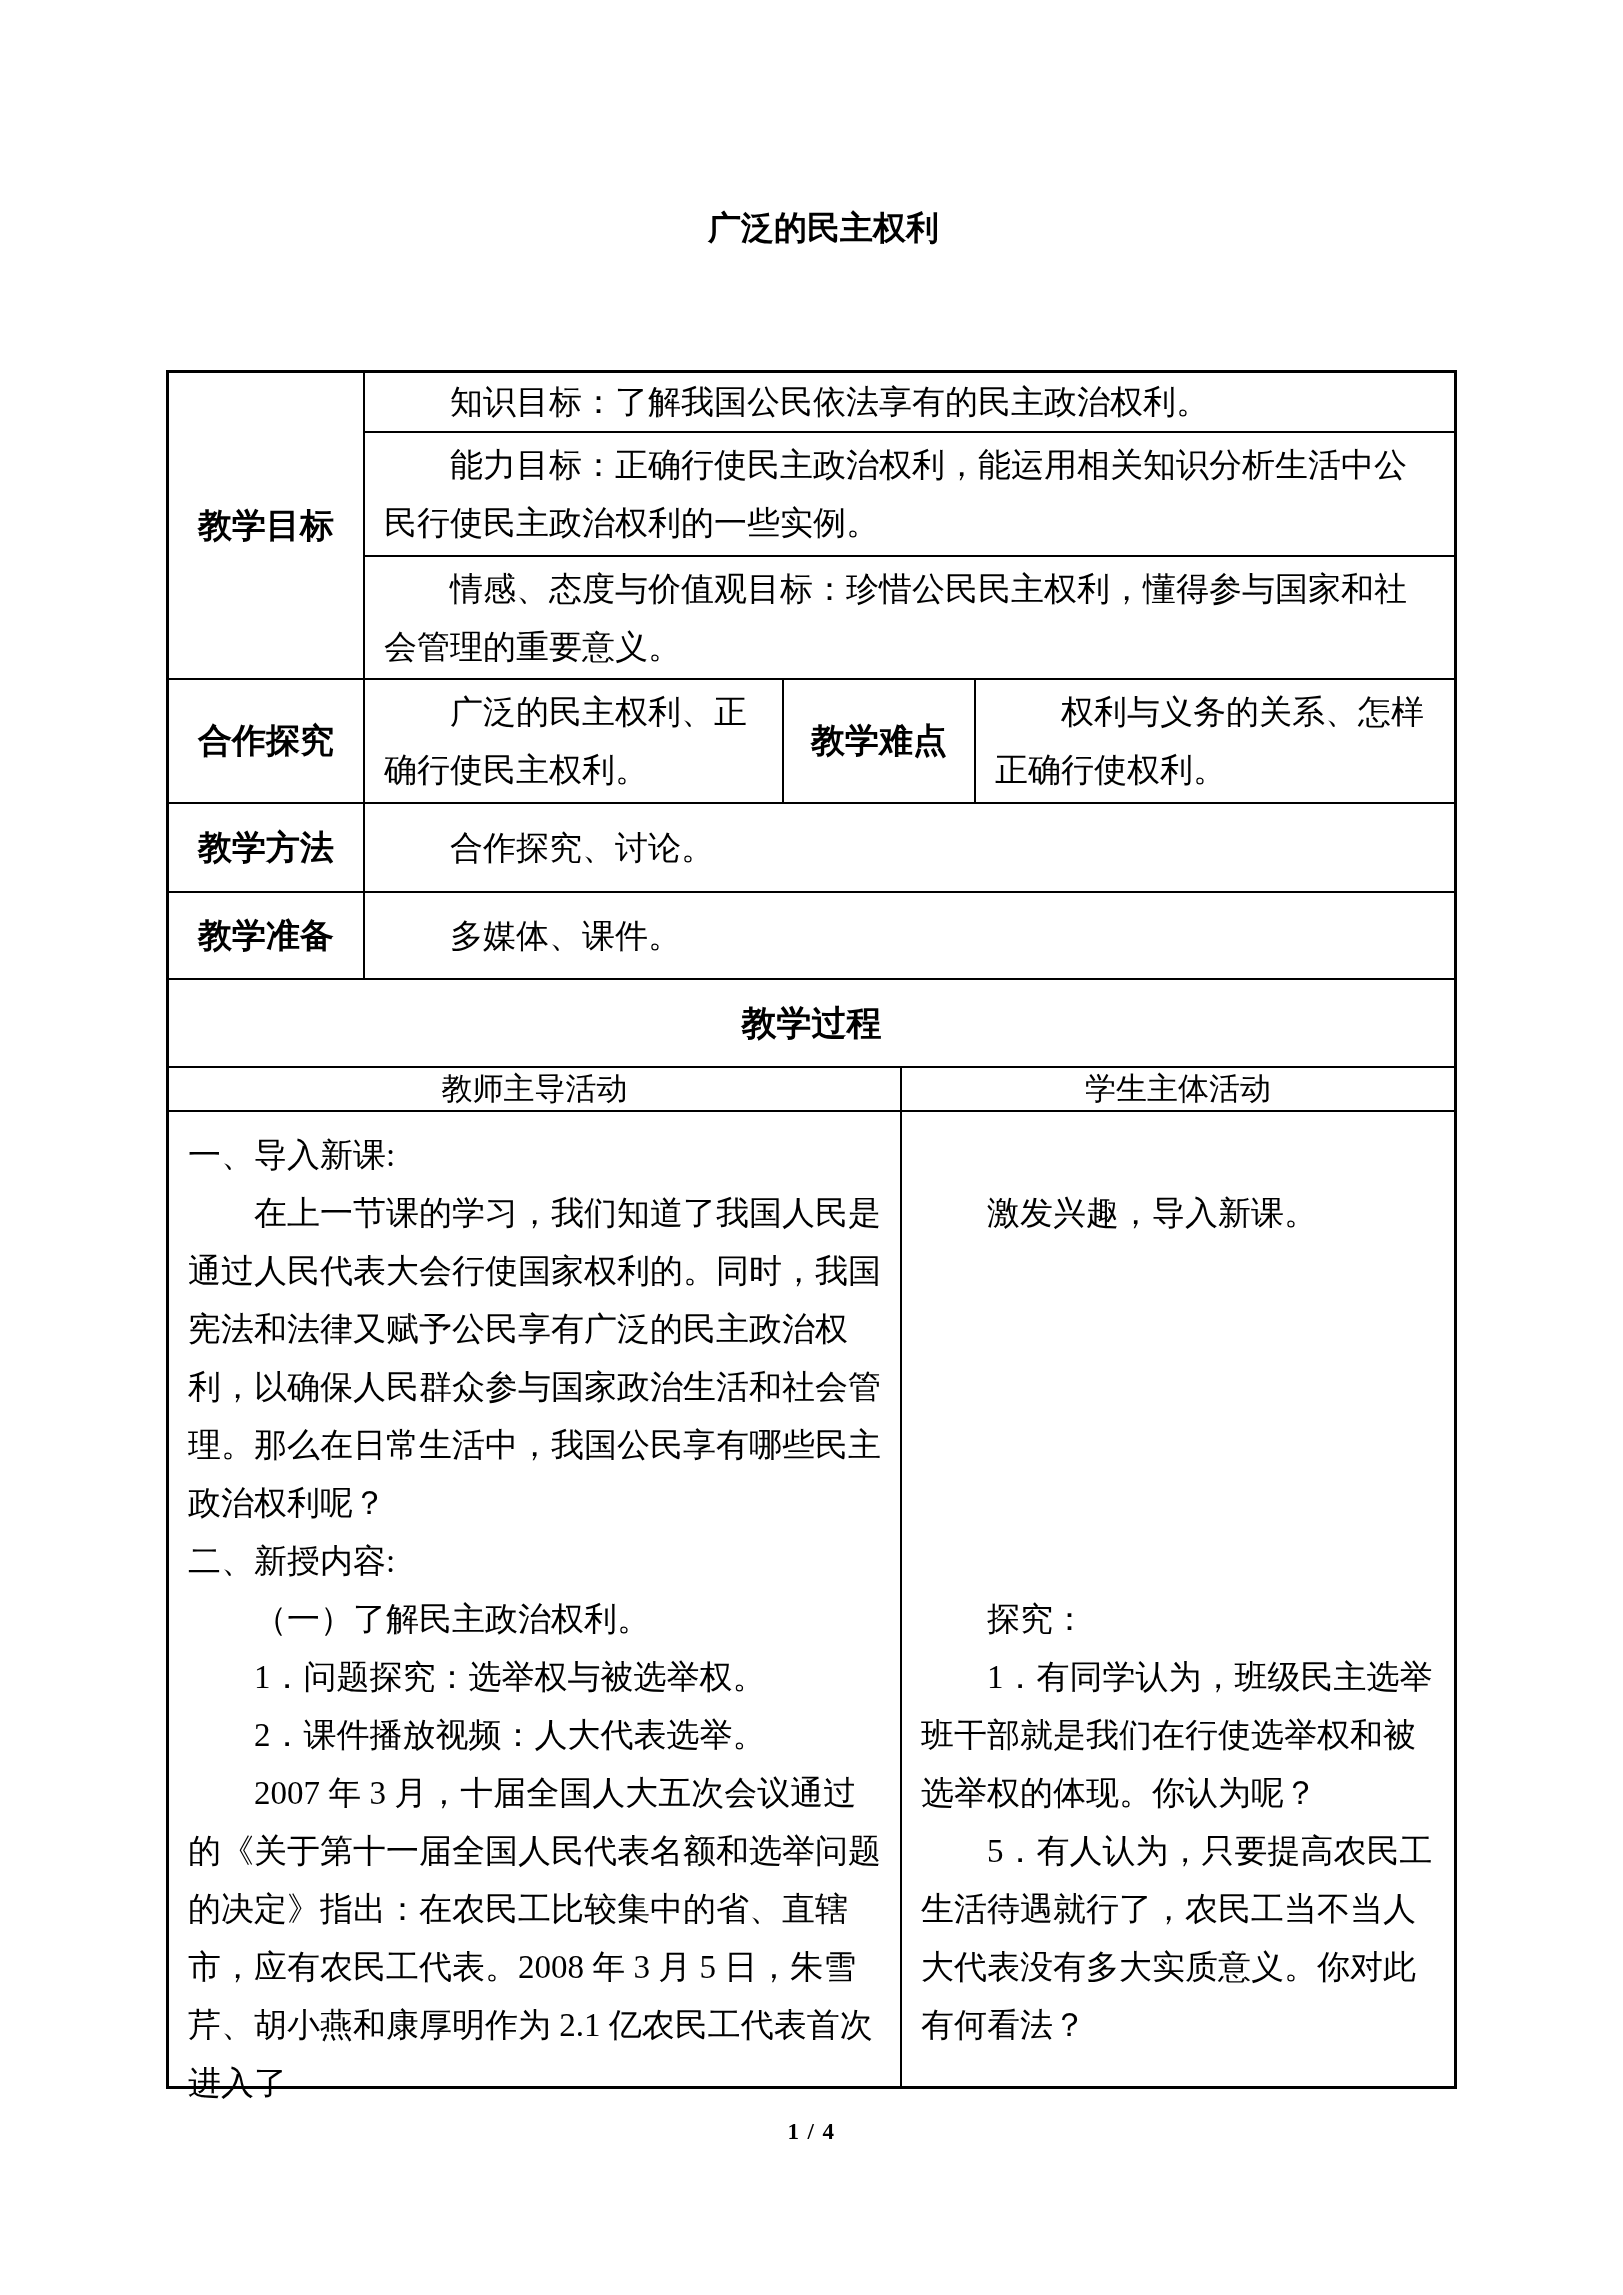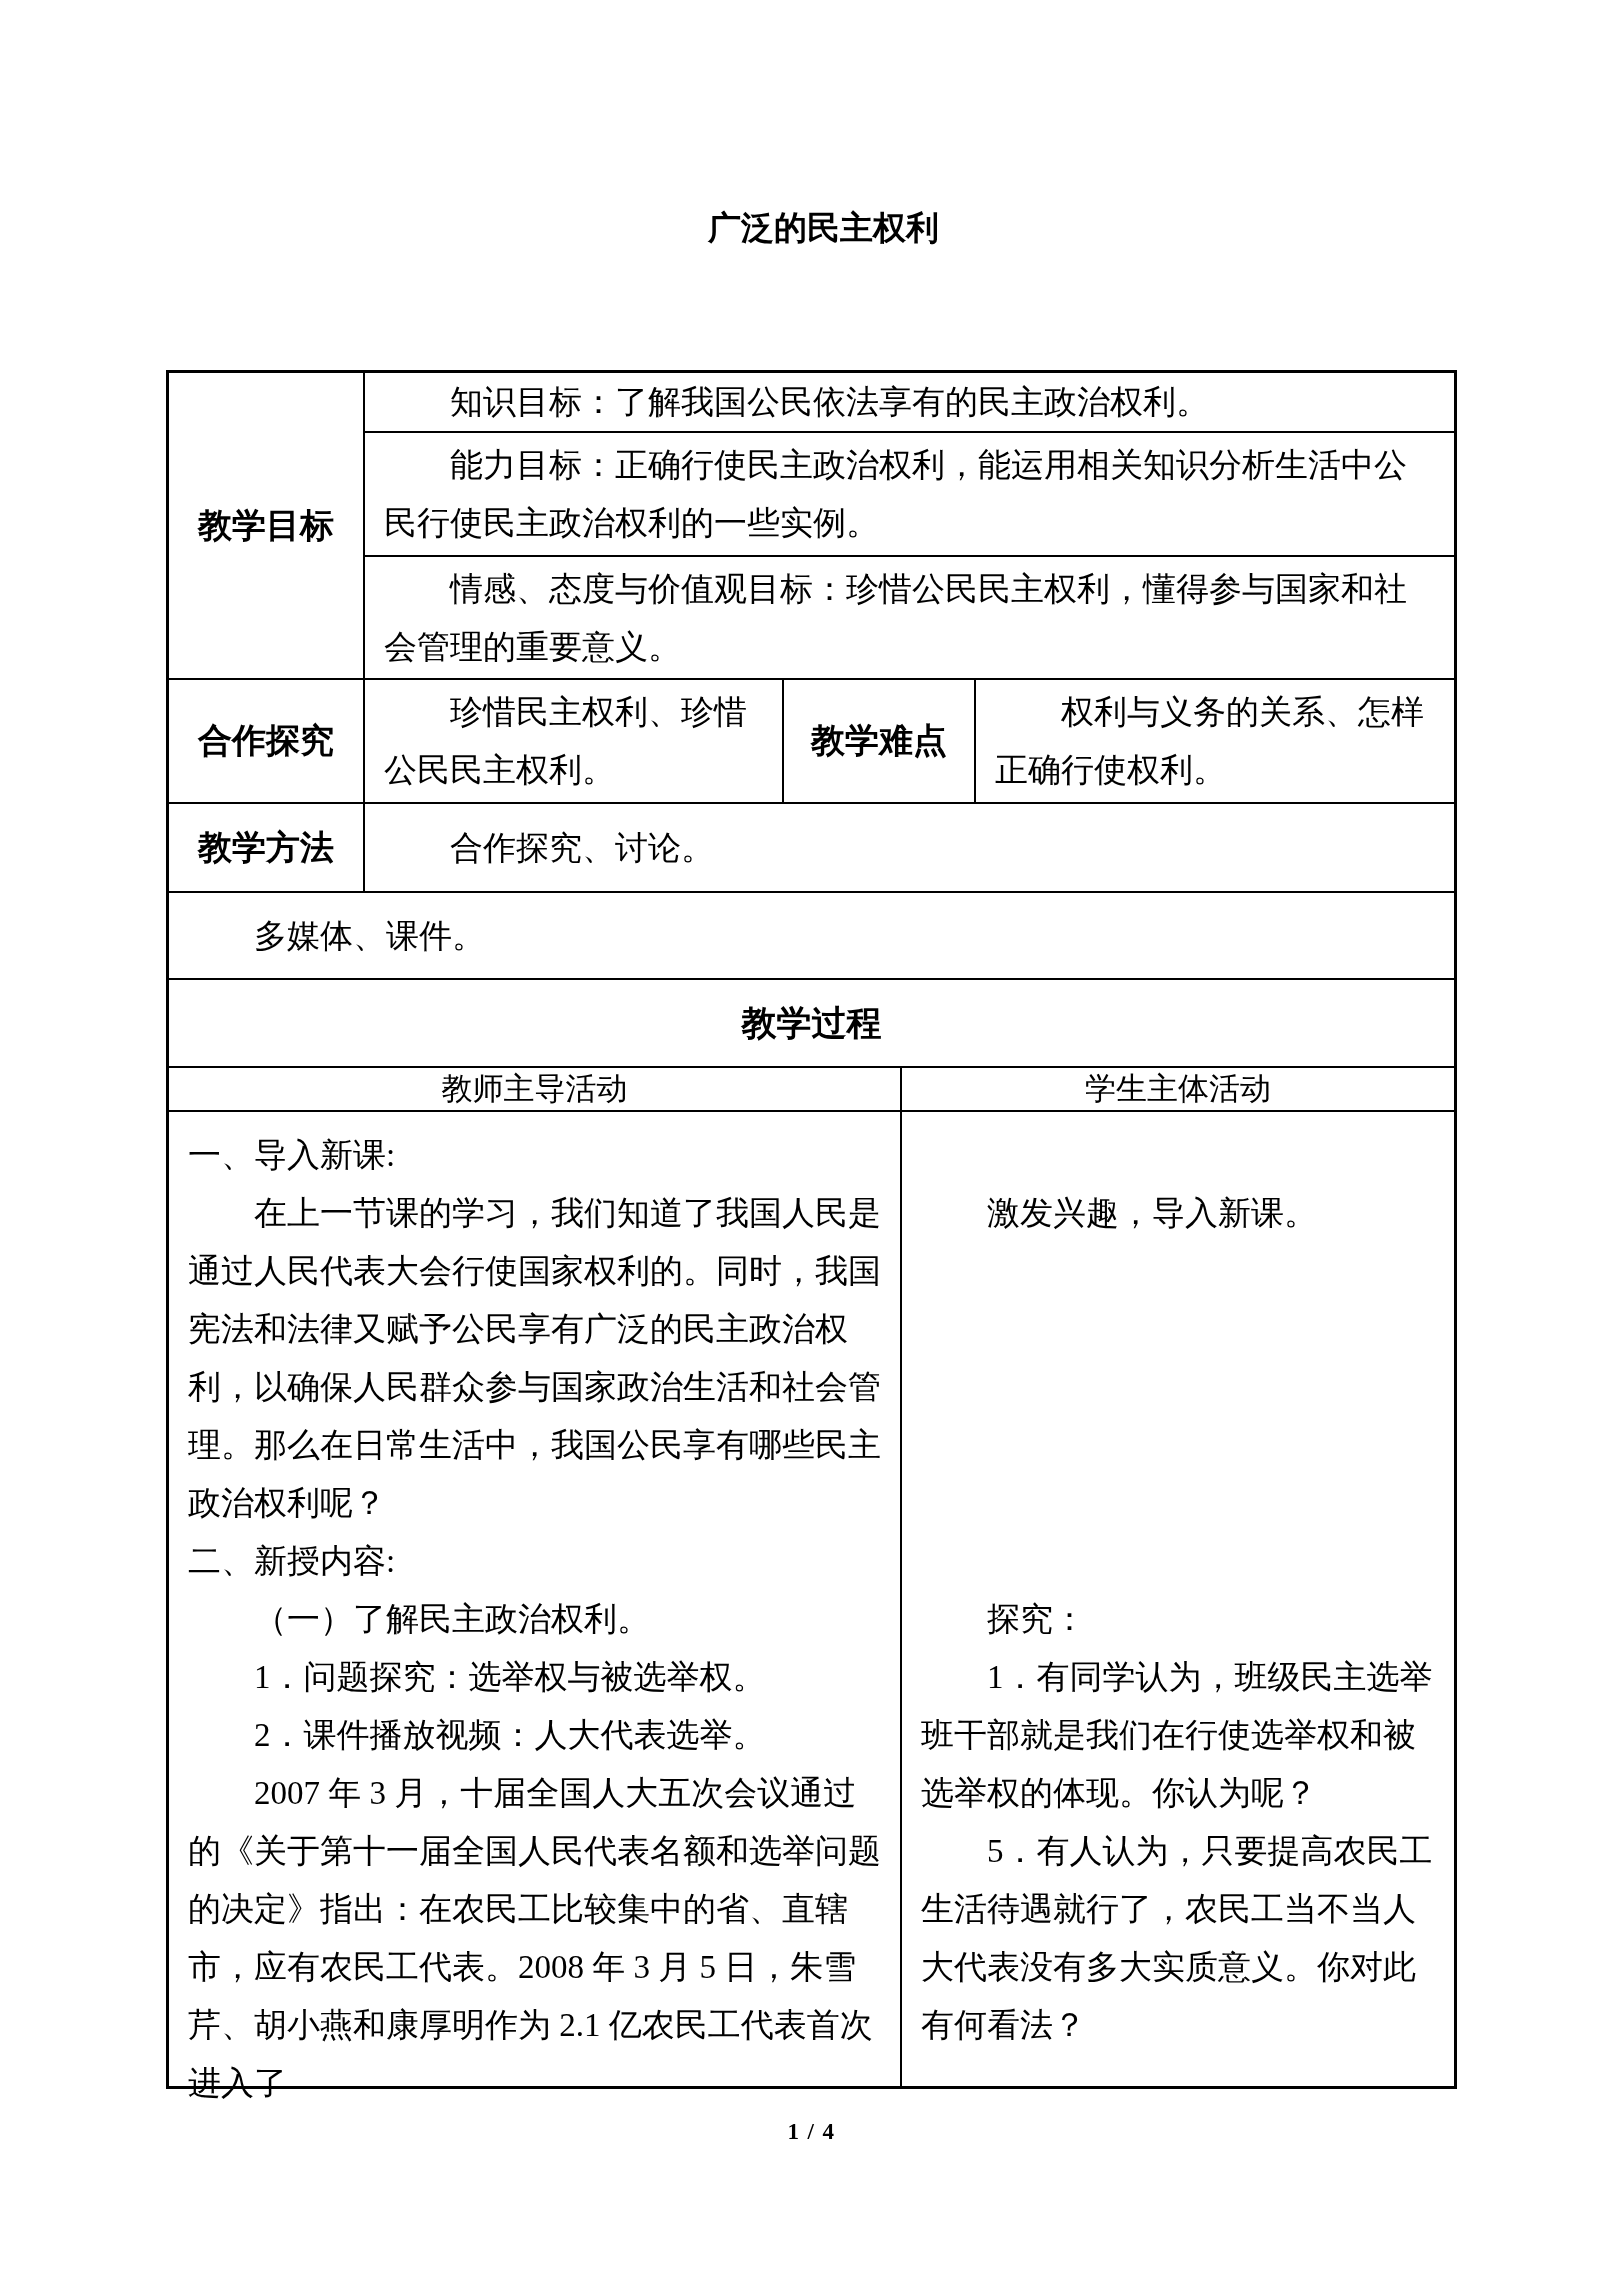--- a/index.html
+++ b/index.html
@@ -96,36 +96,37 @@
         </div>
         <div class="obj-row h-emot">
           <p class="txt indent">情感、态度与价值观目标：珍惜公民民主权利，懂得参与国家和社会管理的重要意义。</p>
         </div>
       </div>
     </div>
 
     <div class="t-row row-keypoints">
       <div class="cell label-cell">合作探究</div>
       <div class="cell kp-content">
-        <p class="txt indent">珍惜民主权利、珍惜公民民主权利。</p>
+        <p class="txt indent">广泛的民主权利、正确行使民主权利。</p>
       </div>
       <div class="cell label-cell kd-label">教学难点</div>
       <div class="cell no-r kd-content">
         <p class="txt indent">权利与义务的关系、怎样正确行使权利。</p>
       </div>
     </div>
 
     <div class="t-row row-methods">
       <div class="cell label-cell">教学方法</div>
       <div class="cell no-r wide-content">
         <p class="txt indent">合作探究、讨论。</p>
       </div>
     </div>
 
     <div class="t-row row-prep">
+      <div class="cell label-cell">教学准备</div>
       <div class="cell no-r wide-content">
         <p class="txt indent">多媒体、课件。</p>
       </div>
     </div>
 
     <div class="t-row row-process">
       <span>教学过程</span>
     </div>
 
     <div class="t-row row-colheads">

